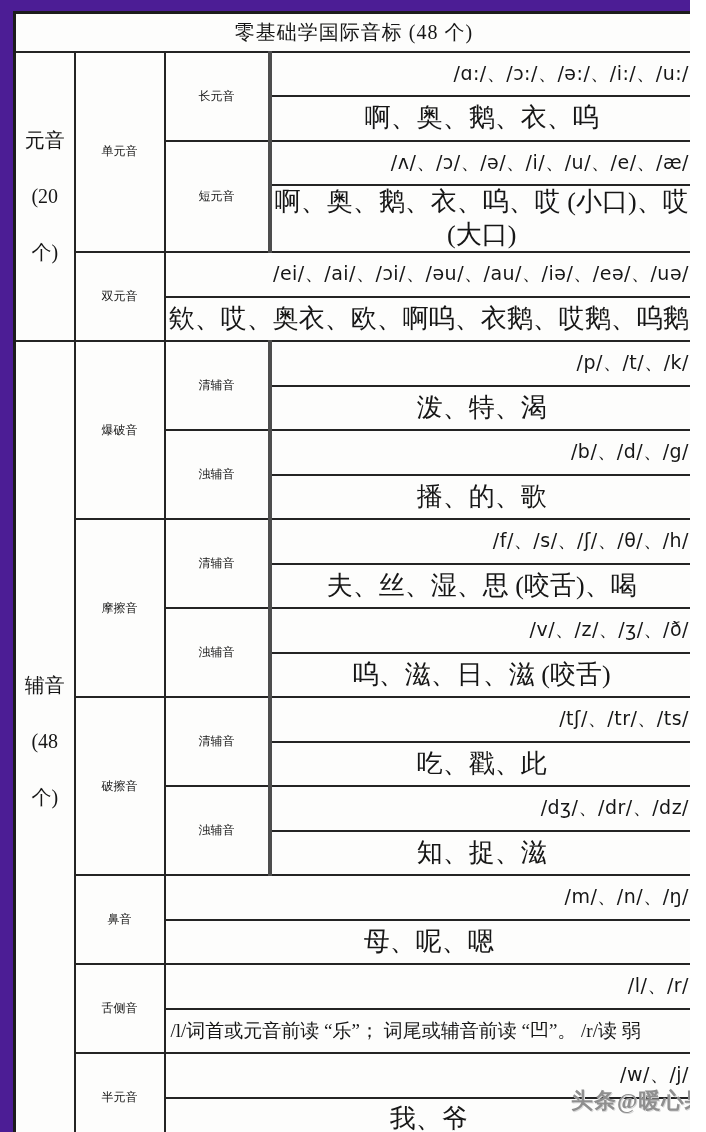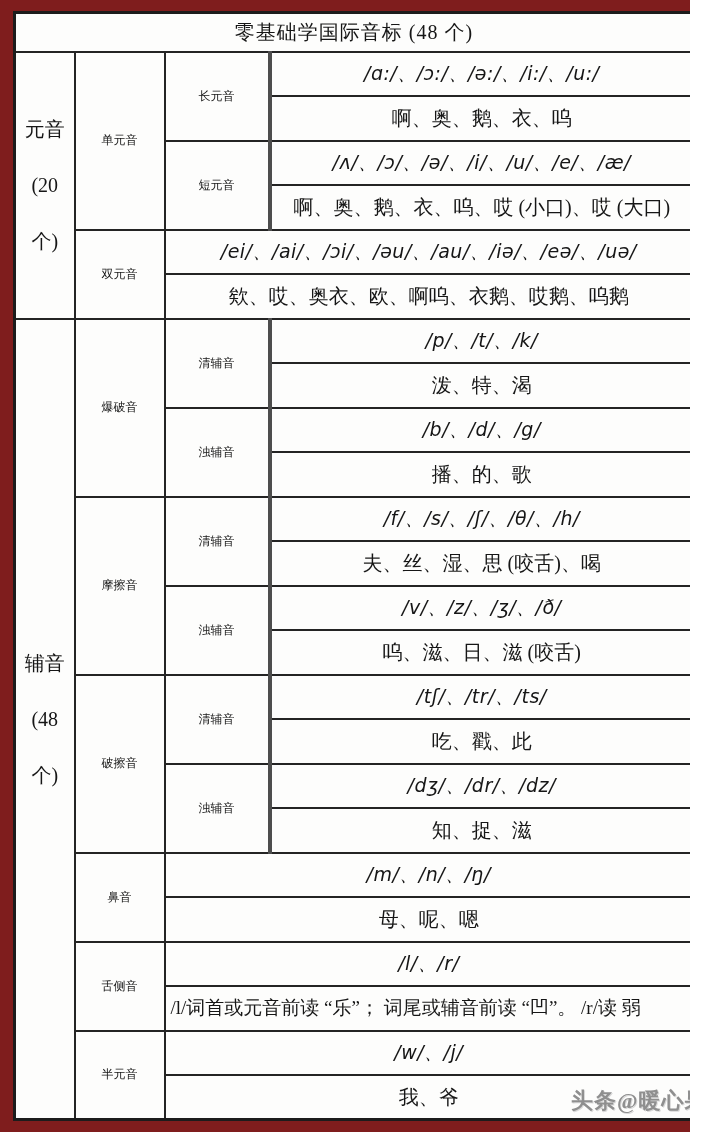--- a/index.html
+++ b/index.html
@@ -1,21 +1,21 @@
 <!DOCTYPE html>
 <html><head>
 <meta charset="utf-8">
 <style>
   html,body{margin:0;padding:0;}
   body{background:#ffffff;}
   .page{
     position:relative;
     width:690px;
     height:1132px;
-    background:#7f1d1d;
+    background:#4c1d95;
     overflow:hidden;
     font-family:"Liberation Serif","DejaVu Serif",serif;
     color:#161616;
   }
   table.ipa{
     position:absolute;
     left:13px;
     top:11px;
     width:679px;
     height:1107px;
@@ -31,25 +31,25 @@
     padding:0 3px;
     font-size:20px;
     line-height:1.25;
     overflow:hidden;
   }
   tr{height:44.5px;}
   tr.title-row{height:39px;}
   .title-cell{font-size:20px;letter-spacing:1px;}
   .sym{
     font-family:"DejaVu Sans","Liberation Sans",sans-serif;
-    font-style:italic;
     font-size:19px;
     letter-spacing:0.5px;
-  }
-  .chn{font-size:20px;}
+    text-align:right;
+  }
+  .chn{font-size:26px;}
   .lbl{font-size:12px;}
   .vlabel{
     white-space:pre-line;
     line-height:2.8;
     font-size:20px;
     padding:0 1px;
   }
   .c4{border-left:4px solid #4d4d4d;}
   .note{
     text-align:left;

